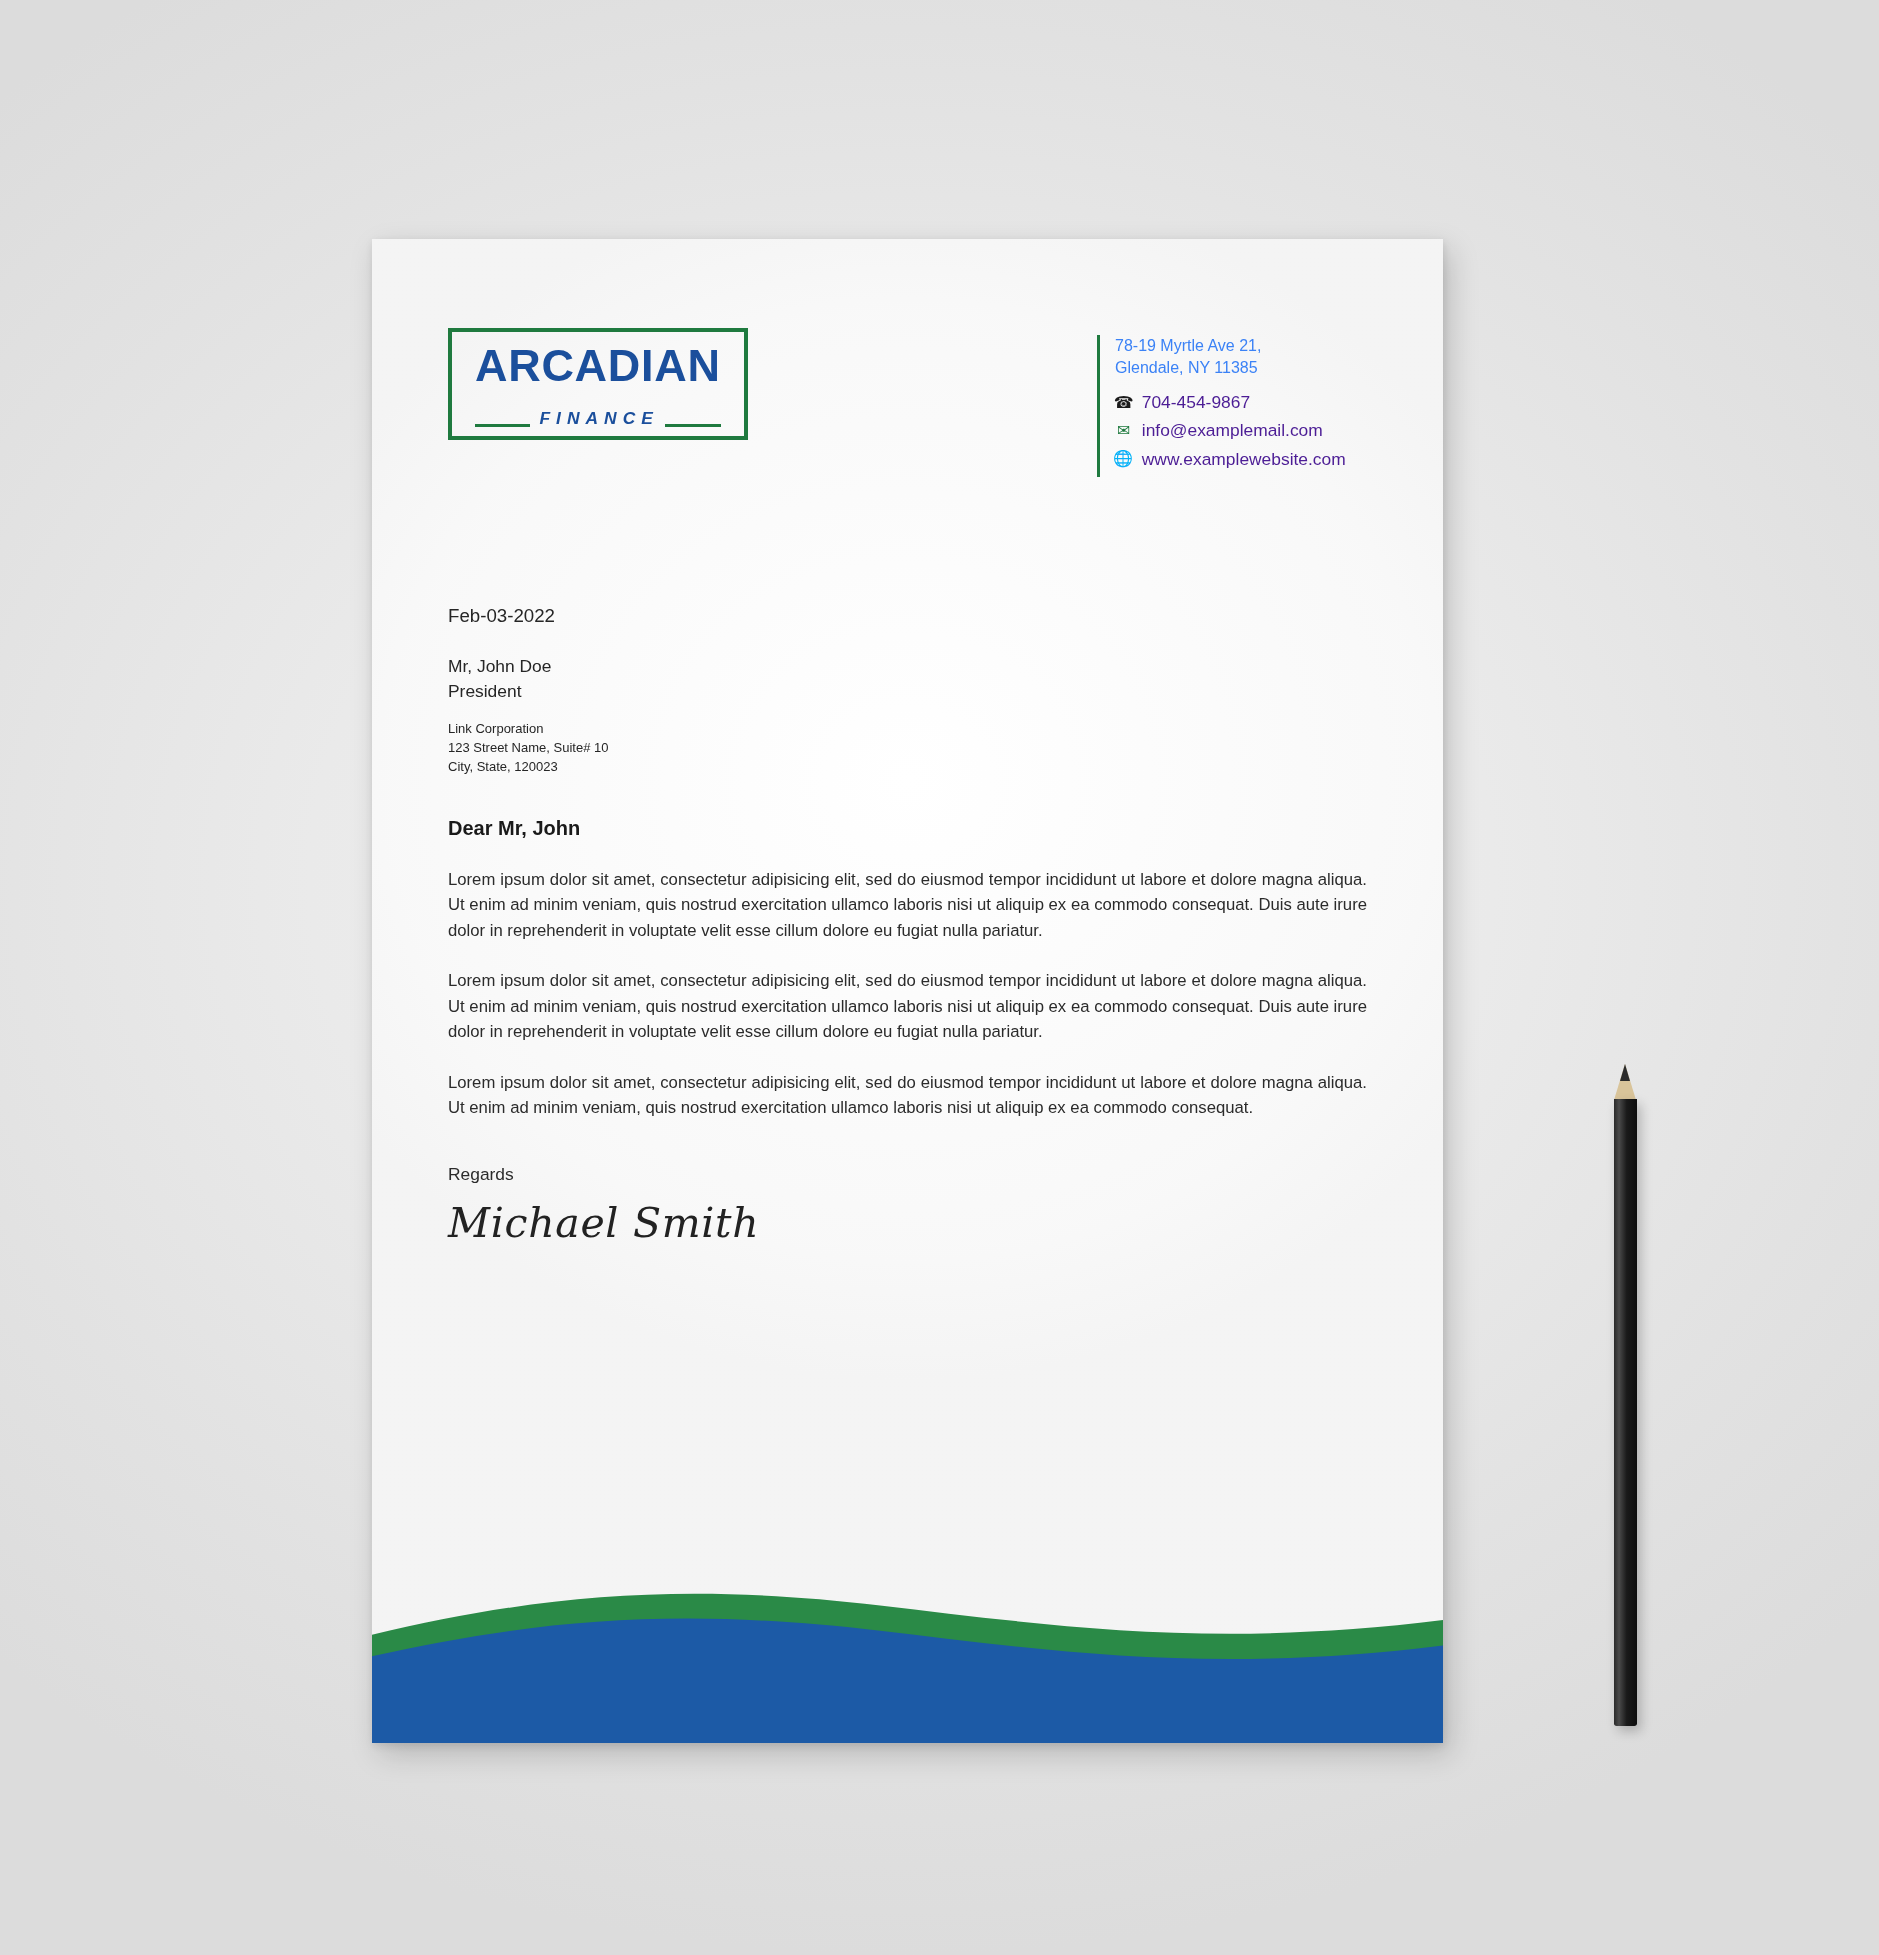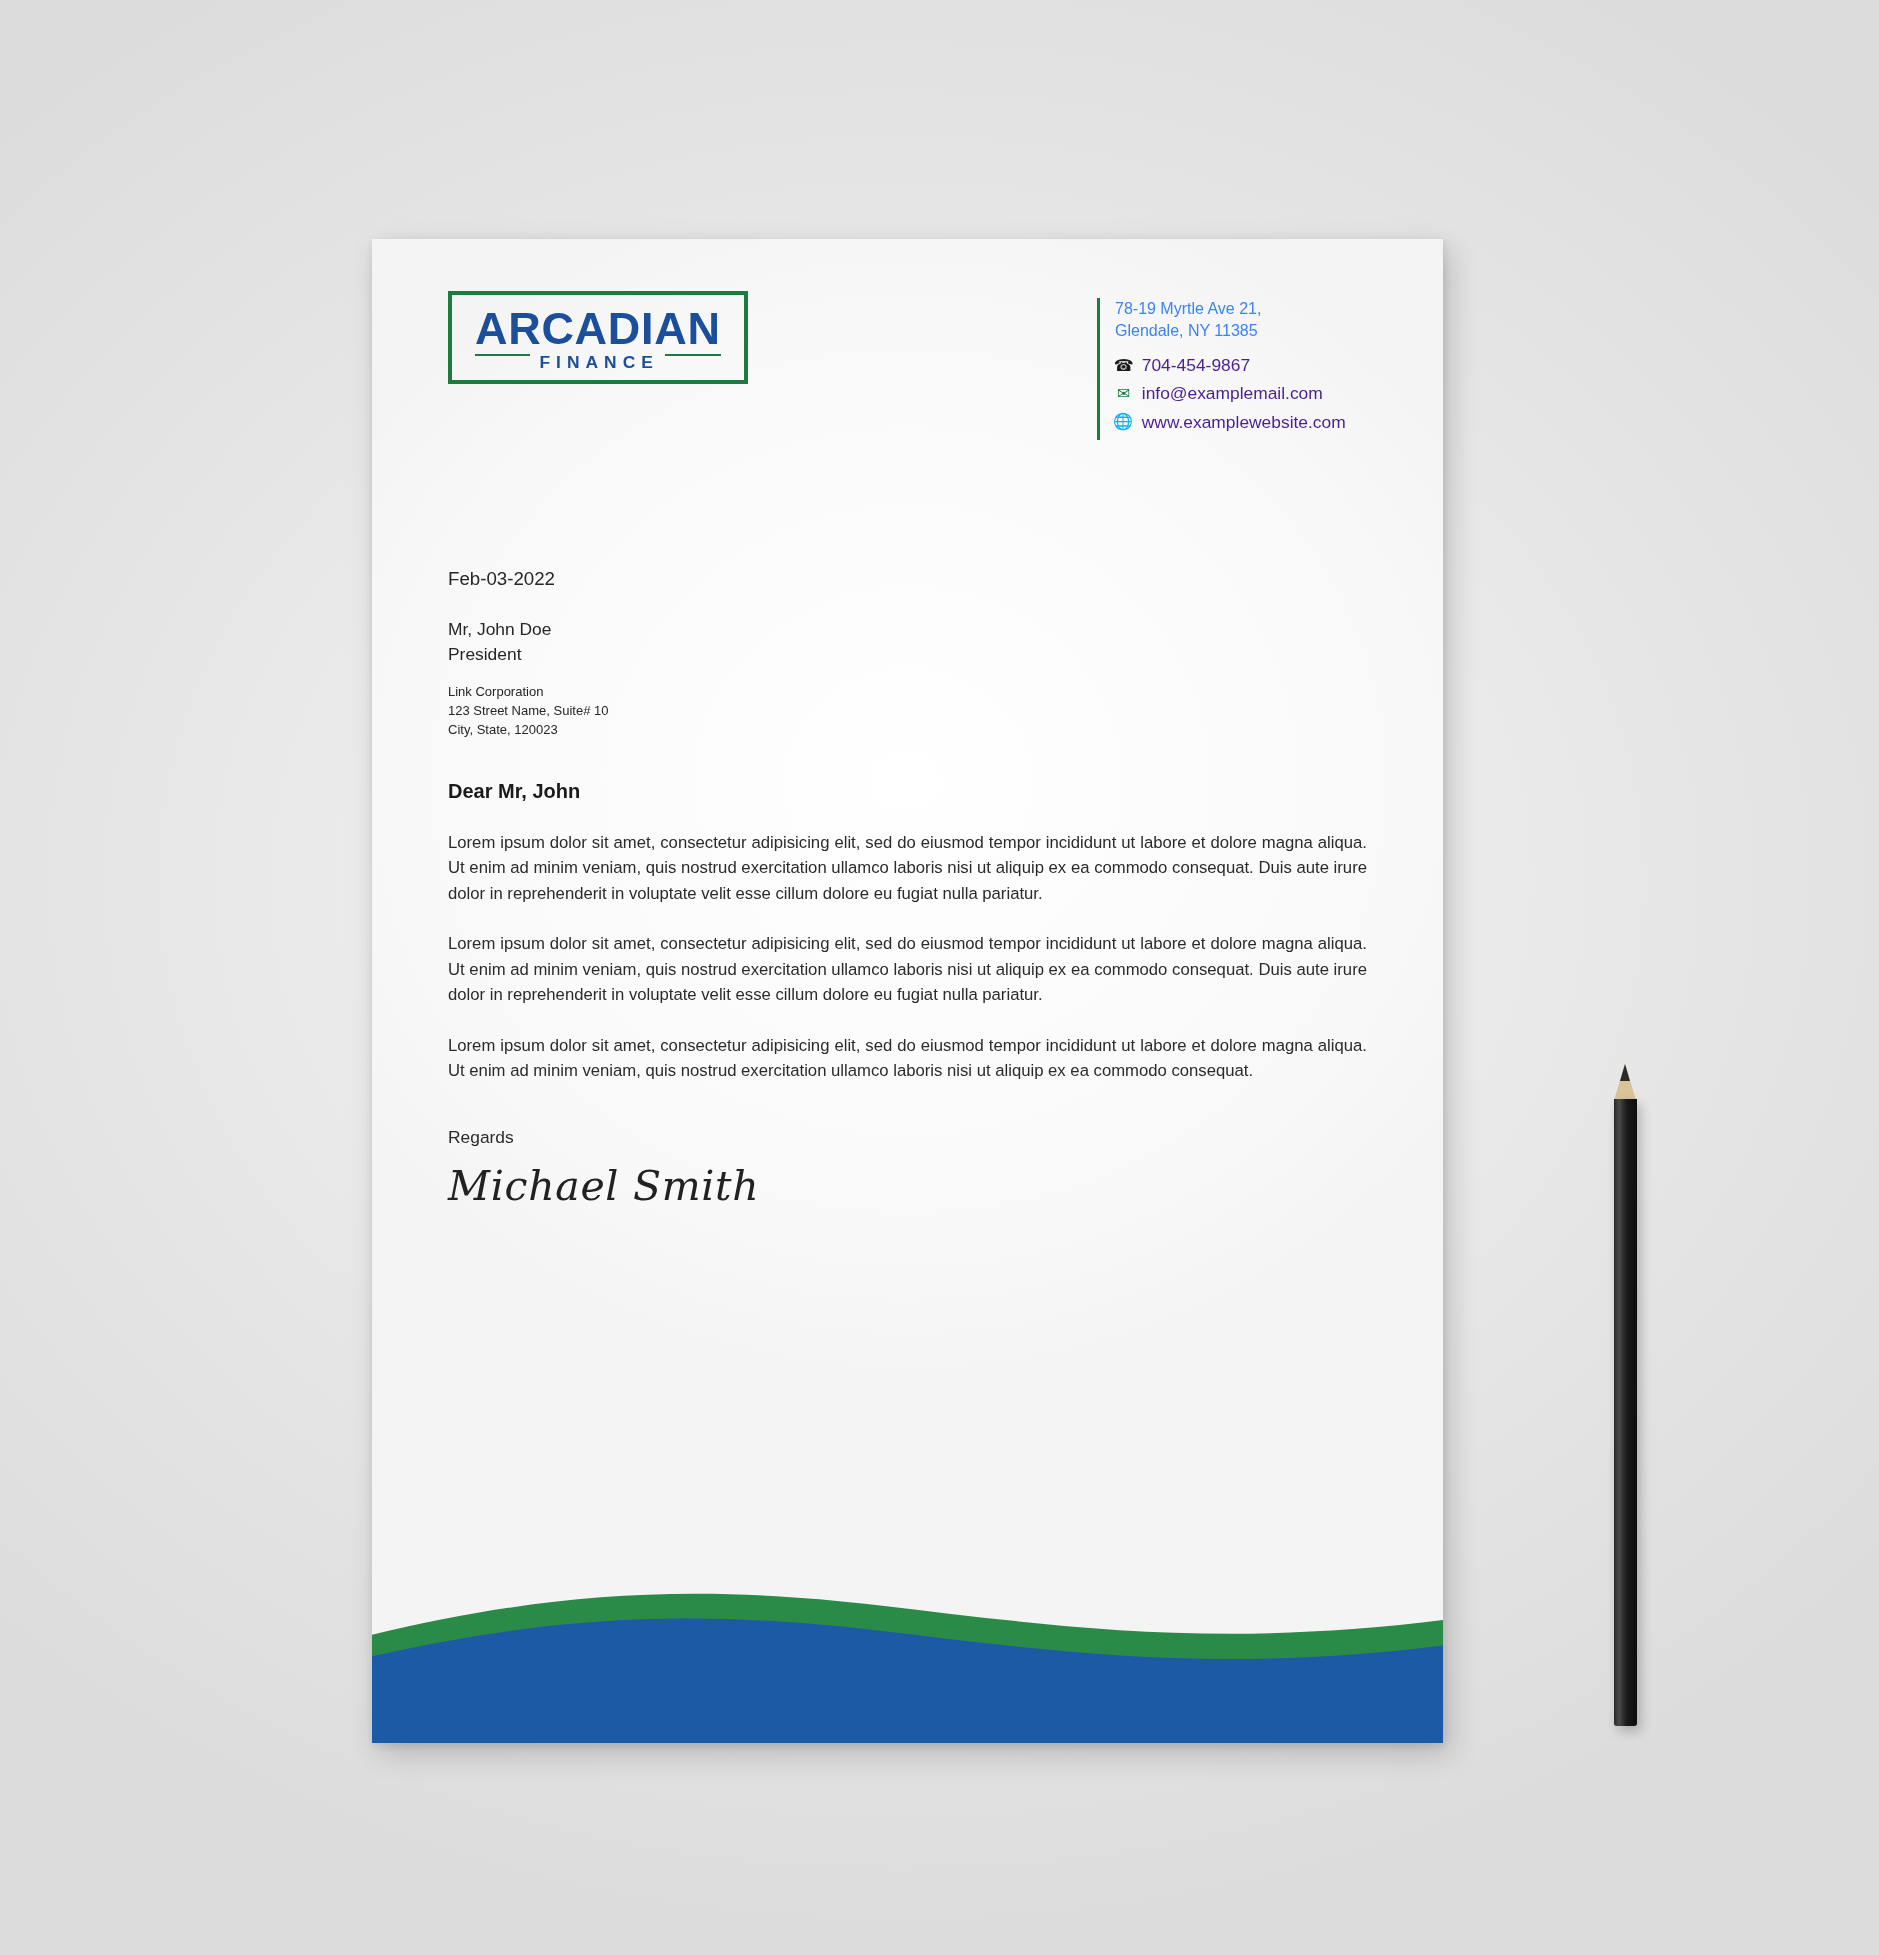--- a/index.html
+++ b/index.html
@@ -42,41 +42,42 @@
     background: radial-gradient(ellipse 62% 40% at 50% 36%, rgba(255,255,255,1) 0%, rgba(250,250,250,0.75) 45%, rgba(243,243,243,0.55) 78%, rgba(238,238,238,0.65) 100%);
     pointer-events: none;
   }
   .sheet > * { position: relative; z-index: 2; }
 
   
   .header {
     display: flex;
     justify-content: space-between;
     align-items: flex-start;
-    padding: 52px 74px 0 76px;
+    padding: 89px 74px 0 76px;
   }
 
   .logo-box {
     border: 4.7px solid #1f7a3f;
     padding: 10.7px 23px 9.4px 23px;
     display: inline-block;
     line-height: 1;
   }
   .logo-word {
     font-family: "Liberation Sans", sans-serif;
     font-weight: bold;
     font-size: 45px;
     letter-spacing: 0.7px;
     color: #1b4f9c;
     line-height: 1;
   }
   .logo-sub-row {
     display: flex;
-    align-items: flex-start;
-    margin-top: 3px;
+    align-items: flex-end;
+    margin-top: 22px;
+    font-style: italic;
   }
   .logo-rule {
     height: 2.7px;
     background: #1f7a3f;
     flex: 1 1 auto;
   }
   .logo-sub {
     font-family: "Liberation Sans", sans-serif;
     font-weight: bold;
     font-size: 17.4px;

